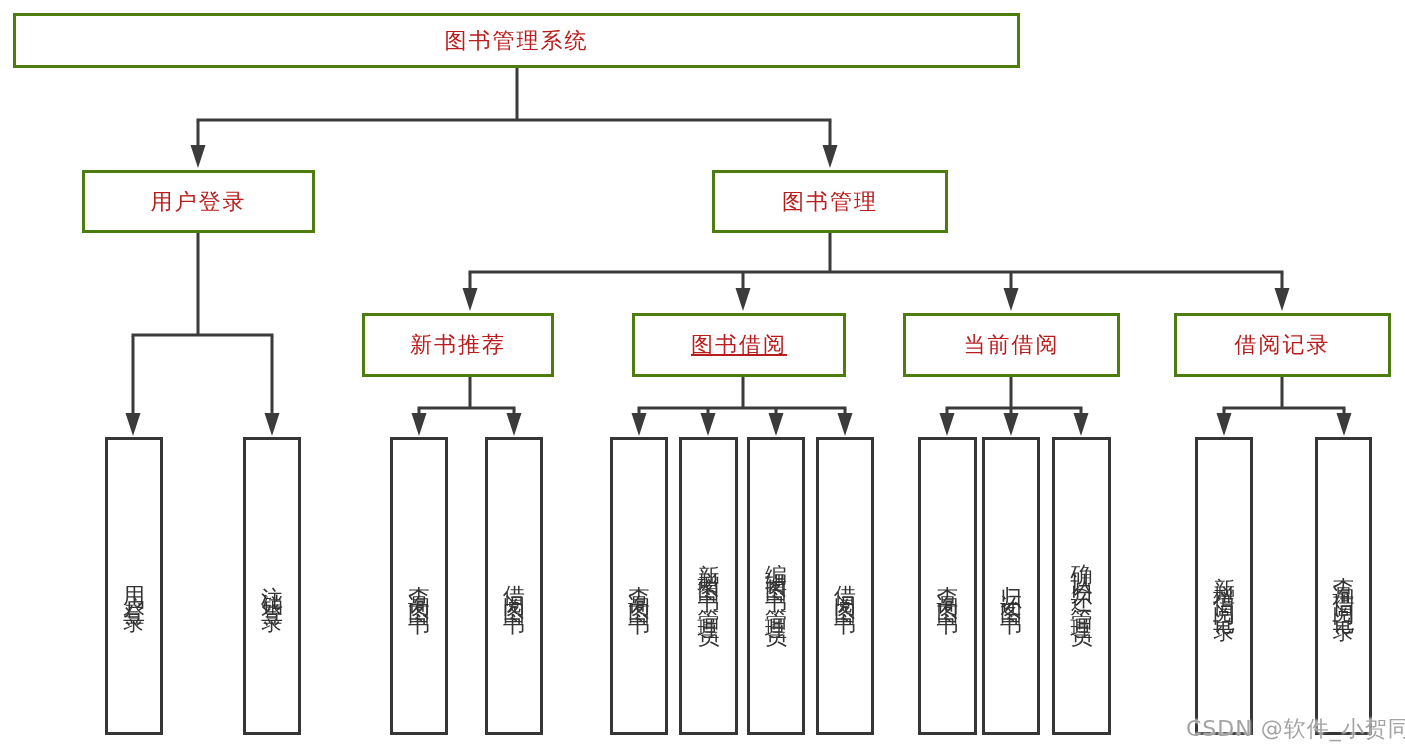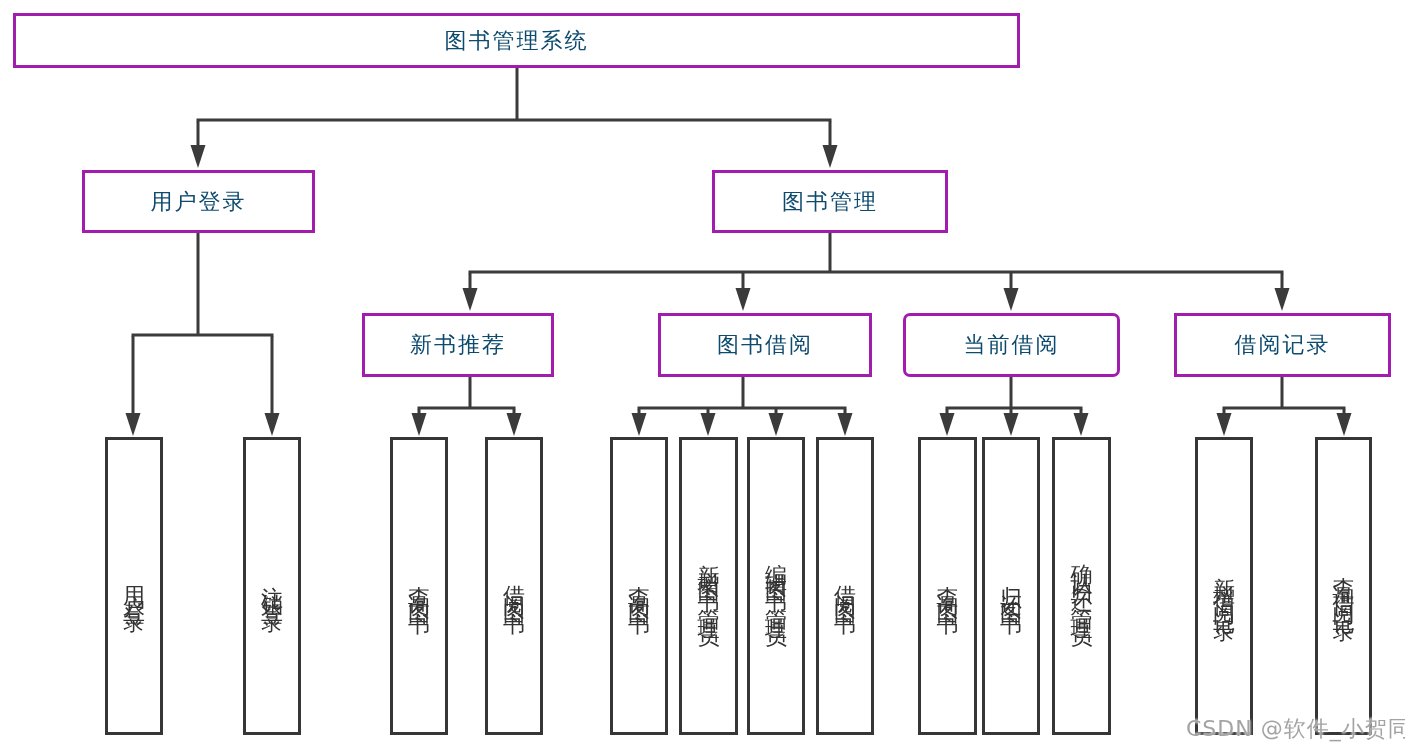--- a/index.html
+++ b/index.html
@@ -13,26 +13,26 @@
   }
   .connectors {
     position: absolute;
     left: 0; top: 0;
     width: 1405px; height: 747px;
     z-index: 1;
   }
   .node {
     position: absolute;
     box-sizing: border-box;
-    border: 3px solid #a21caf;
+    border: 3px solid #4d7c0f;
     background: #ffffff;
     display: flex;
     align-items: center;
     justify-content: center;
-    color: #0c4a6e;
+    color: #b91c1c;
     font-size: 22px;
     letter-spacing: 2px;
     z-index: 2;
     white-space: nowrap;
     text-align: right;
   }
   .leaf {
     position: absolute;
     box-sizing: border-box;
     border: 3px solid #363636;
@@ -118,22 +118,22 @@
       <polygon points="1336.5,413 1351.5,413 1344,436"></polygon>
     </g>
   </svg>
 
   <div class="node" style="left:13px; top:13px; width:1007px; height:55px;">图书管理系统</div>
 
   <div class="node" style="left:82px; top:170px; width:233px; height:63px;">用户登录</div>
   <div class="node" style="left:712px; top:170px; width:236px; height:63px;">图书管理</div>
 
   <div class="node" style="left:362px; top:313px; width:192px; height:64px;">新书推荐</div>
-  <div class="node" style="left:658px; top:313px; width:214px; height:64px;">图书借阅</div>
-  <div class="node" style="left:903px; top:313px; width:217px; height:64px;border-radius:7px;">当前借阅</div>
+  <div class="node" style="left:632px; top:313px; width:214px; height:64px;text-decoration:underline;">图书借阅</div>
+  <div class="node" style="left:903px; top:313px; width:217px; height:64px;">当前借阅</div>
   <div class="node" style="left:1174px; top:313px; width:217px; height:64px;">借阅记录</div>
 
   <div class="leaf" style="left:105px; top:437px; width:58px; height:298px;">
     <span class="vtext">用户登录</span>
   </div>
   <div class="leaf" style="left:243px; top:437px; width:58px; height:298px;">
     <span class="vtext">注销登录</span>
   </div>
 
   <div class="leaf" style="left:390px; top:437px; width:58px; height:298px;">

